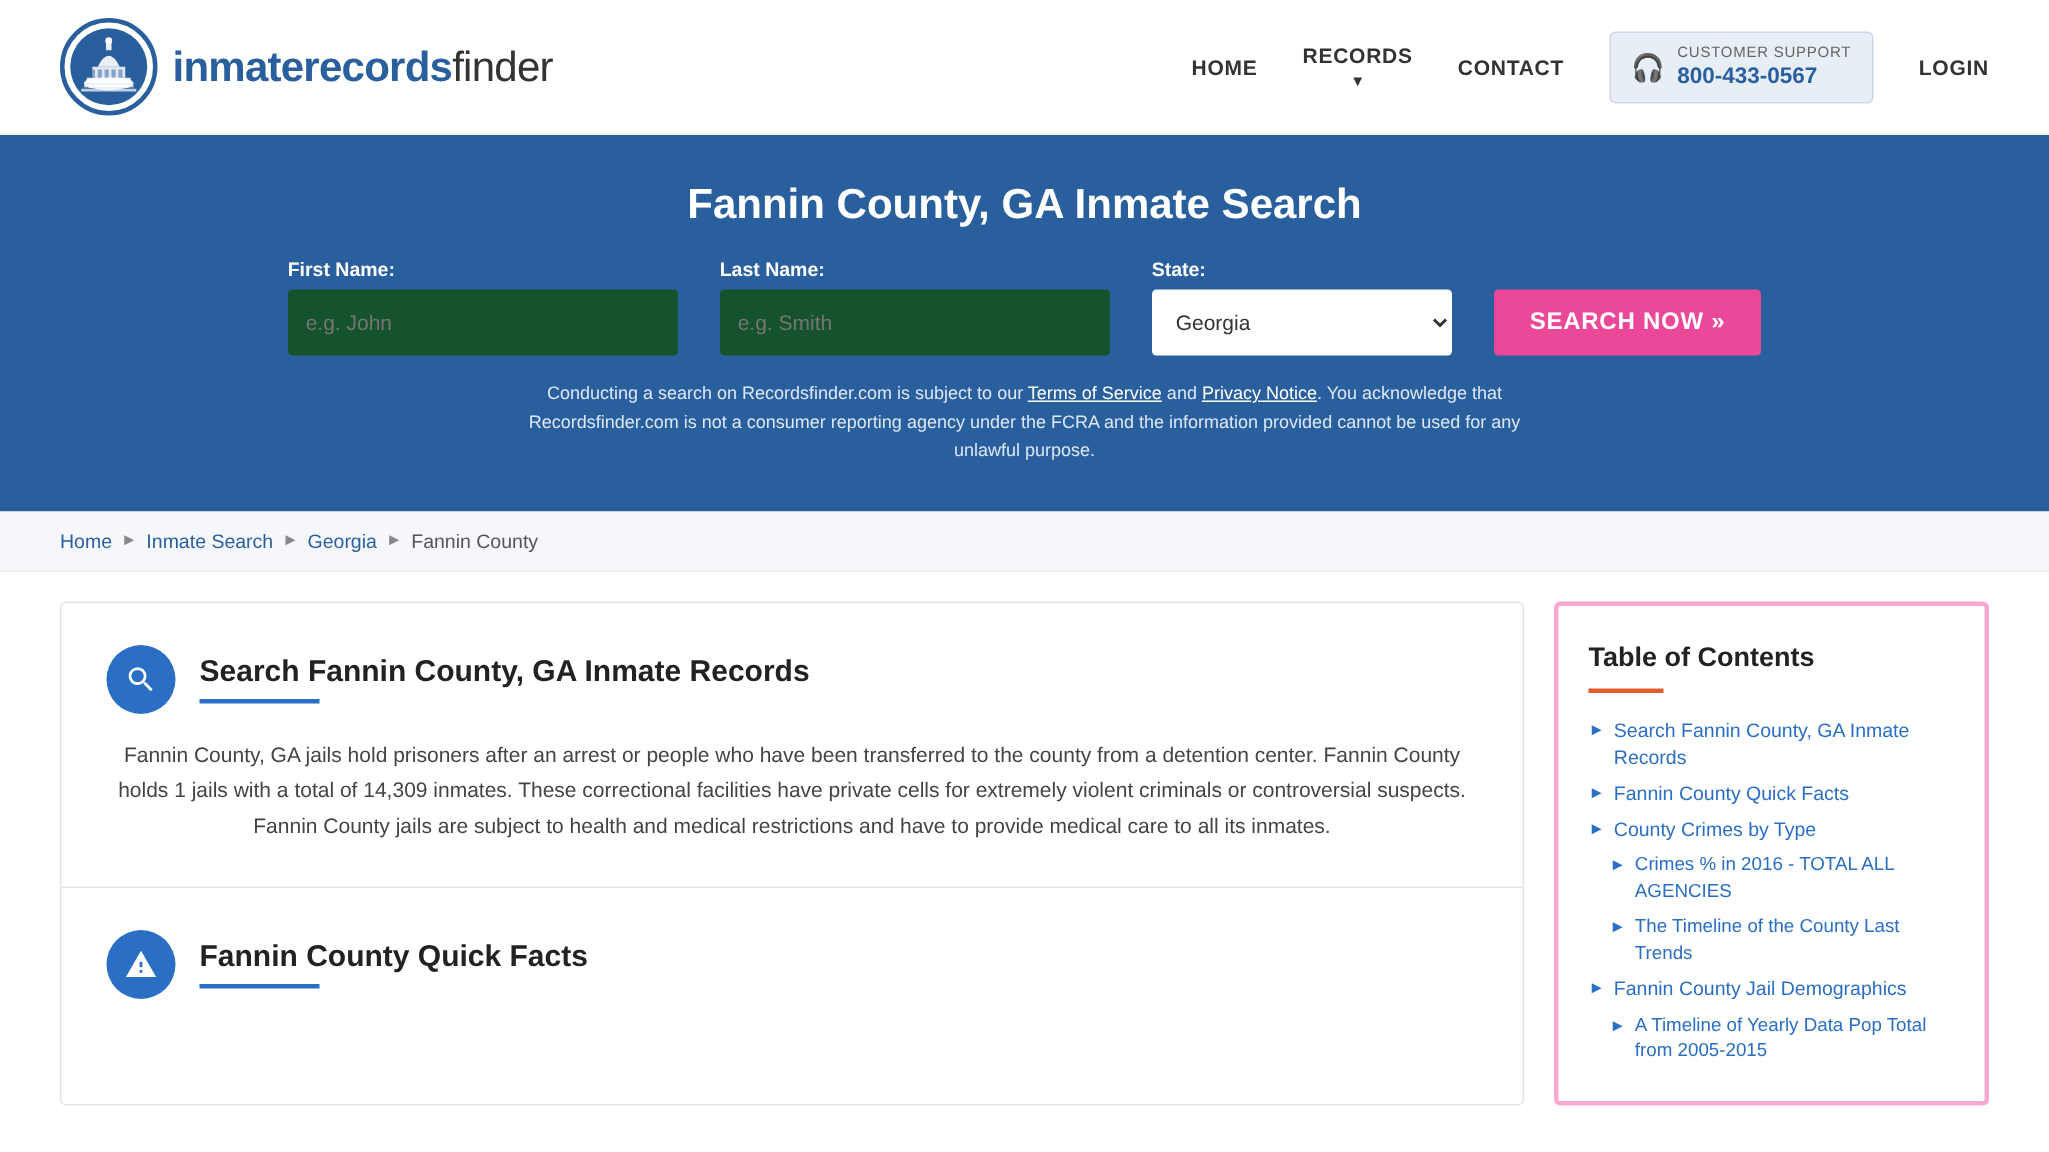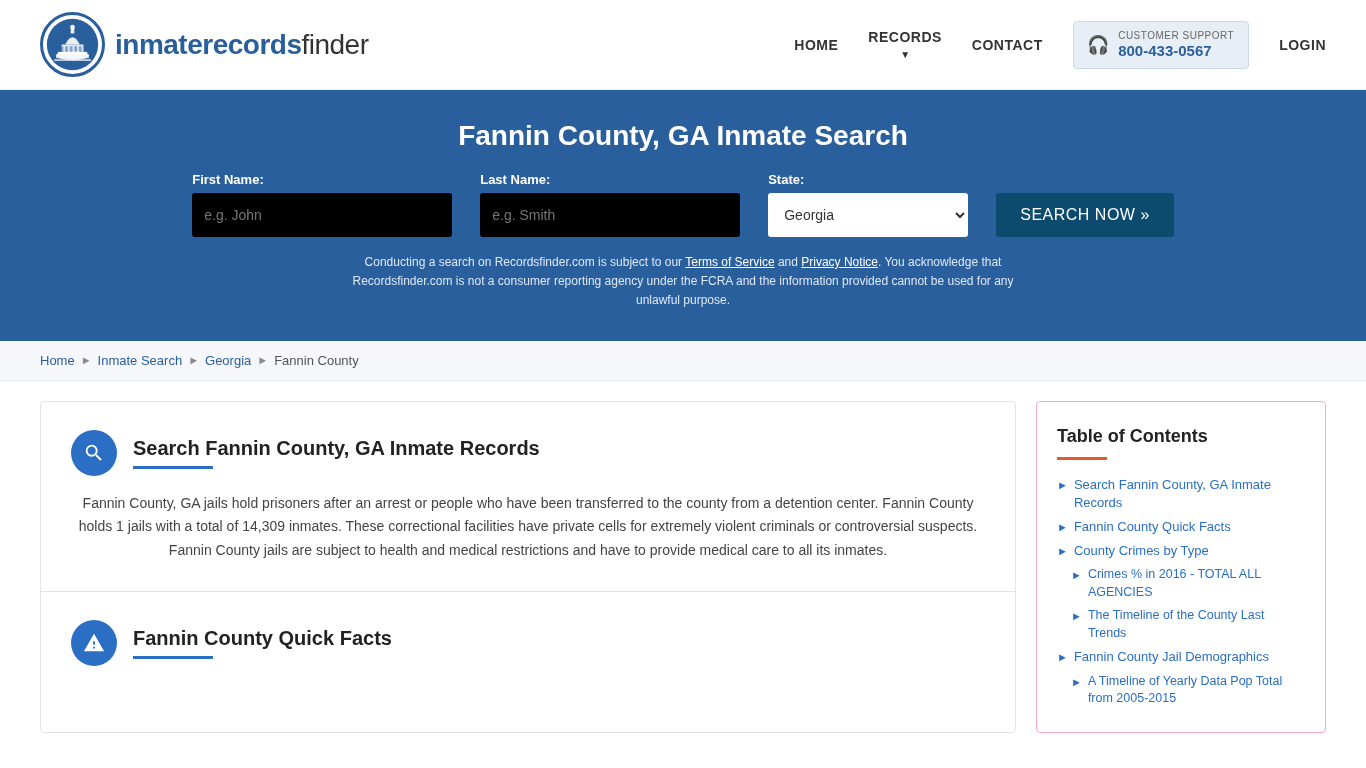--- a/index.html
+++ b/index.html
@@ -125,44 +125,44 @@
       margin-bottom: 6px;
     }
     .form-input {
       width: 260px;
       height: 44px;
       padding: 0 12px;
       border: none;
       border-radius: 3px;
       font-size: 14px;
       color: #999;
-      background: #000000;
+      background: #14532d;
       outline: none;
     }
     .form-select {
       width: 200px;
       height: 44px;
       padding: 0 12px;
       border: none;
       border-radius: 3px;
       font-size: 14px;
       color: #333;
       background: #fff;
       outline: none;
       cursor: pointer;
     }
     .search-btn {
       height: 44px;
       padding: 0 24px;
-      background: #0c4a6e;
+      background: #ec4899;
       color: #fff;
       border: none;
       border-radius: 3px;
       font-size: 16px;
-      font-weight: 400;
+      font-weight: 700;
       cursor: pointer;
       white-space: nowrap;
       letter-spacing: 0.5px;
     }
     .hero-disclaimer {
       color: #dde8f5;
       font-size: 12px;
       line-height: 1.6;
       max-width: 700px;
       margin: 0 auto;
@@ -261,21 +261,21 @@
       font-size: 14px;
       line-height: 1.7;
       color: #444;
       text-align: center;
     }
 
     
     .sidebar {
       width: 290px;
       flex-shrink: 0;
-      border: 1px solid #f9a8d4;
+      border: 3px solid #f9a8d4;
       border-radius: 4px;
       padding: 24px 20px;
       height: fit-content;
     }
     .toc-title {
       font-size: 18px;
       font-weight: 700;
       color: #222;
       margin-bottom: 10px;
     }

